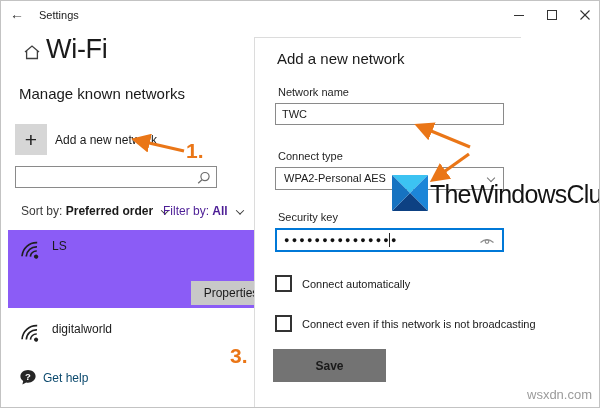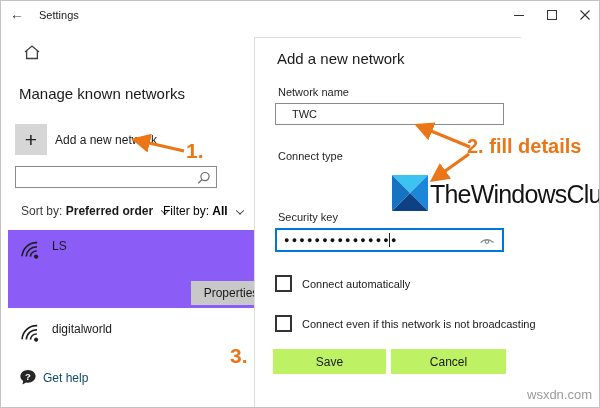--- a/index.html
+++ b/index.html
@@ -23,48 +23,48 @@
   .add-label{ position:absolute; left:40px; top:9px; font-size:12px; color:#1a1a1a; white-space:nowrap; }
 
   .search-wrap{ position:absolute; left:14px; top:165px; width:202px; height:22px; border:1px solid #8a8a8a; background:#fff; }
   .search-wrap input{ position:absolute; left:8px; top:1px; width:170px; height:18px; border:none; outline:none; font-size:12px; color:#333; font-family:"Liberation Sans",sans-serif; }
   .search-wrap input::placeholder{ color:#767676; opacity:1; }
   .search-ic{ position:absolute; right:5px; top:4px; }
 
   .sortrow{ position:absolute; left:20px; top:203px; font-size:12px; color:#3a3a3a; white-space:nowrap; }
   .sortrow b{ color:#1a1a1a; font-weight:700;margin-top:8px; }
   .chev{ display:inline-block; width:6px; height:6px; border-right:1.4px solid #3c3c3c; border-bottom:1.4px solid #3c3c3c; transform:rotate(45deg) translate(-1px,-1px); margin-left:6px; }
-  .filter{ position:absolute; left:162px; top:203px; font-size:12px; color:#000000; white-space:nowrap; }
+  .filter{ position:absolute; left:162px; top:203px; font-size:12px; color:#4c1d95; white-space:nowrap; }
 
   .net-row1{ position:absolute; left:7px; top:229px; width:253px; height:78px; background:#8b5cf6; z-index:1; cursor:pointer; }
   .net-row2{ position:absolute; left:7px; top:312px; width:253px; height:44px; background:#fff; z-index:1; cursor:pointer; }
   .wifi-ic{ position:absolute; left:10px; top:8px; width:27px; height:27px; transform:rotate(-42deg); }
   .net-name{ position:absolute; left:44px; top:9px; font-size:12px; color:#1a1a1a; }
   .props-btn{ position:absolute; left:183px; top:51px; width:80px; height:24px; background:#c8c8c8; font-size:12px; color:#1a1a1a; display:flex; align-items:center; justify-content:center; cursor:pointer; }
 
   .gethelp{ position:absolute; left:18px; top:368px; z-index:1; cursor:pointer; }
   .gethelp .lbl{ position:absolute; left:24px; top:2px; font-size:12px; color:#0c4a6e; white-space:nowrap; }
 
   
   .panel{ position:absolute; left:253px; top:36px; width:267px; height:372px; background:#fff; border-left:1px solid #dcdcdc; border-top:1px solid #dcdcdc; z-index:2; }
   .dlg-title{ position:absolute; left:22px; top:12px; font-size:15px; color:#1a1a1a; }
   .fld-label{ position:absolute; left:23px; font-size:11px; color:#1f1f1f; }
-  .txt-field{ position:absolute; left:20px; width:229px; height:22px; border:1px solid #8a8a8a; background:#fff; font-size:11px; color:#1a1a1a; line-height:20px; padding-left:16px; }
+  .txt-field{ position:absolute; left:20px; width:229px; height:22px; border:1px solid #8a8a8a; background:#fff; font-size:11px; color:#1a1a1a; line-height:20px; padding-left:6px; }
   .dropdown{ position:absolute; left:20px; top:129px; width:229px; height:23px; border:1px solid #8a8a8a; background:#fff; font-size:11px; line-height:21px; padding-left:8px; cursor:pointer; }
   .dd-chev{ position:absolute; right:9px; top:7px; width:6px; height:6px; border-right:1.3px solid #757575; border-bottom:1.3px solid #757575; transform:rotate(45deg); }
   .pwd-field{ position:absolute; left:20px; top:190px; width:229px; height:24px; border:2px solid #0078d7; background:#fff; }
   .pwd-dots{ position:absolute; left:7px; top:5px; font-size:9px; letter-spacing:2.2px; color:#111; font-weight:700; }
   .caret{ position:absolute; left:112px; top:3px; width:1px; height:14px; background:#222; }
   .eye{ position:absolute; right:7px; top:5px; }
 
   .cbrow{ position:absolute; left:20px; height:18px; cursor:pointer; white-space:nowrap; }
   .cbbox{ position:absolute; left:0; top:0; width:17px; height:17px; border:2px solid #333; background:#fff; }
   .cblbl{ position:absolute; left:27px; top:3px; font-size:11px; color:#1a1a1a; }
 
-  .btn{ position:absolute; top:311px; height:25px; background:#bef264; font-size:12px; color:#1a1a1a; display:flex; align-items:center; justify-content:center; cursor:pointer; }
+  .btn{ position:absolute; top:311px; height:33px; background:#737373; font-size:12px; color:#1a1a1a; display:flex; align-items:center; justify-content:center; cursor:pointer;font-weight:bold; }
   .btn.save{ left:18px; width:113px; }
   .btn.cancel{ left:136px; width:115px; }
 
   
   .step{ position:absolute; font-weight:700; color:var(--accent); z-index:6; white-space:nowrap; }
   .step1{ left:185px; top:138px; font-size:21px; }
   .step2{ left:466px; top:134px; font-size:20px; }
   .step3{ left:229px; top:343px; font-size:21px; z-index:3; }
   .arrows{ position:absolute; left:0; top:0; z-index:6; pointer-events:none; }
   .arrows line{ stroke:var(--accent); stroke-width:3.2; }
@@ -96,20 +96,21 @@
     <svg width="12" height="12">
         <line x1="1.5" y1="1.5" x2="10.5" y2="10.5" stroke="#333" stroke-width="1.1"></line>
         <line x1="10.5" y1="1.5" x2="1.5" y2="10.5" stroke="#333" stroke-width="1.1"></line>
       </svg>
   </div>
 
   <svg class="home-ic" width="18" height="16">
     <path d="M2,8 L9,2 L16,8" fill="none" stroke="#3f3f3f" stroke-width="1.3"></path>
     <path d="M3.6,7 L3.6,14.5 L14.4,14.5 L14.4,7" fill="none" stroke="#3f3f3f" stroke-width="1.3"></path>
   </svg>
+  <div class="page-title">Wi-Fi</div>
   <div class="section-heading">Manage known networks</div>
 
   <div class="add-btn">
     <div class="plus-box">+</div>
     <div class="add-label">Add a new network</div>
   </div>
 
   <div class="search-wrap">
     <svg class="search-ic" width="15" height="14">
       <circle cx="9" cy="5.6" r="4.1" fill="none" stroke="#6d6d6d" stroke-width="1.2"></circle>
@@ -160,20 +161,24 @@
     <div class="lbl">Get help</div>
   </div>
 
   <div class="panel">
     <div class="dlg-title">Add a new network</div>
 
     <div class="fld-label" style="top:48px;">Network name</div>
     <div class="txt-field" style="top:65px;">TWC</div>
 
     <div class="fld-label" style="top:112px;">Connect type</div>
+    <div class="dropdown">
+      <span>WPA2-Personal AES</span>
+      <span class="dd-chev"></span>
+    </div>
 
     <div class="fld-label" style="top:173px;">Security key</div>
     <div class="pwd-field">
       <span class="pwd-dots">●●●●●●●●●●●●●●●</span>
       <span class="caret"></span>
       <svg class="eye" width="16" height="11">
         <path d="M1.5,7.5 Q8,1.8 14.5,7.5" fill="none" stroke="#8d8d8d" stroke-width="1.2"></path>
         <circle cx="8" cy="6.6" r="1.8" fill="none" stroke="#8d8d8d" stroke-width="1.2"></circle>
       </svg>
     </div>
@@ -181,25 +186,23 @@
     <div class="cbrow" style="top:237px;">
       <span class="cbbox"></span>
       <span class="cblbl">Connect automatically</span>
     </div>
     <div class="cbrow" style="top:277px;">
       <span class="cbbox"></span>
       <span class="cblbl">Connect even if this network is not broadcasting</span>
     </div>
 
     <div class="btn save">Save</div>
-    <div class="btn cancel">Cancel</div>
   </div>
 
   <div class="step step1">1.</div>
-  <div class="step step2">2. fill details</div>
   <div class="step step3">3.</div>
 
   <svg class="arrows" width="600" height="408">
     <defs>
       <marker id="ah" markerWidth="6" markerHeight="6" refX="4.4" refY="3" orient="auto">
         <path class="head" d="M0,0 L6,3 L0,6 Z"></path>
       </marker>
     </defs>
     <line x1="183" y1="150" x2="135" y2="139" marker-end="url(#ah)"></line>
     <line x1="469" y1="146" x2="418" y2="125" marker-end="url(#ah)"></line>

